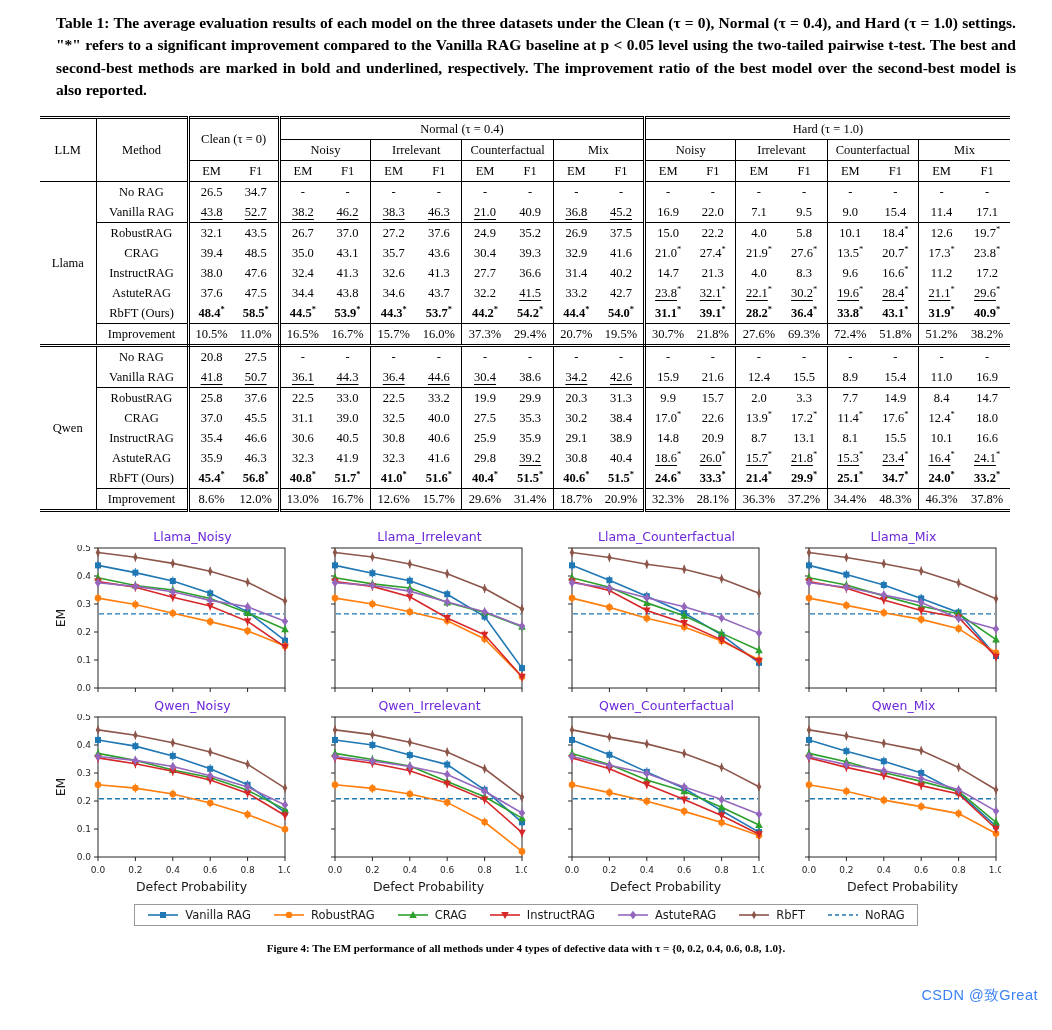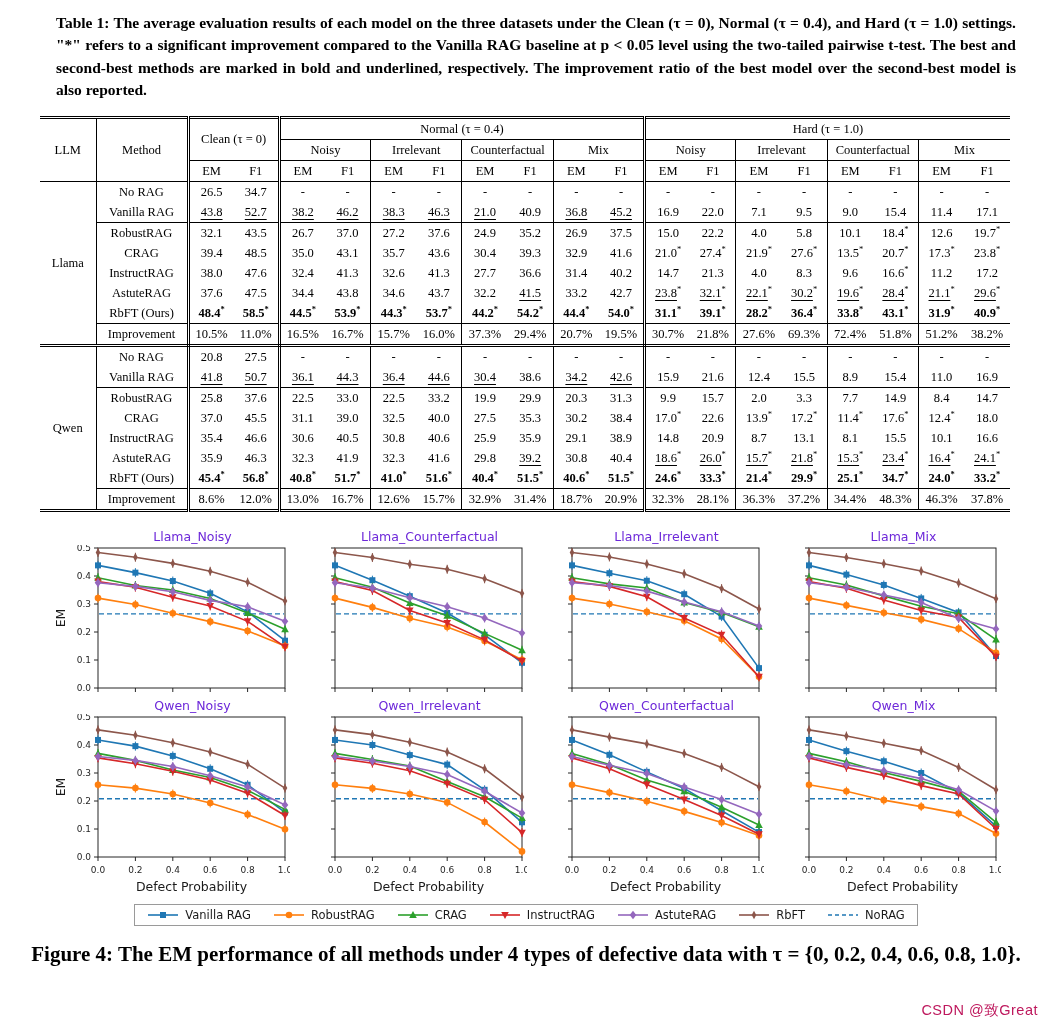--- a/index.html
+++ b/index.html
@@ -21,22 +21,22 @@
   sup{font-size:8.5px;line-height:0;}
   .figure{margin-top:16px;}
   .chart-grid{display:flex;flex-wrap:wrap;margin-left:53px;width:948px;}
   .chart-cell{width:237px;}
   .chart-title{font-family:"DejaVu Sans",sans-serif;font-size:12.5px;color:#6d28d9;text-align:center;
     padding-left:42px;height:17px;line-height:17px;}
   .chart-cell svg{display:block;}
   .legend{display:flex;justify-content:center;align-items:center;margin:8px auto 0 auto;border:1px solid #9a9a9a;
     width:fit-content;padding:3px 12px;gap:22px;font-family:"DejaVu Sans",sans-serif;font-size:11.5px;color:#1a1a1a;}
   .legend-item{display:flex;align-items:center;gap:6px;}
-  .fig-caption{text-align:center;font-weight:bold;font-size:21px;margin:16px 0 0 0;}
-  .watermark{position:absolute;right:14px;bottom:10px;color:#be185d;font-family:"Liberation Sans",sans-serif;
+  .fig-caption{text-align:center;font-weight:bold;font-size:11px;margin:16px 0 0 0;}
+  .watermark{position:absolute;right:14px;bottom:25px;color:#3b82f6;font-family:"Liberation Sans",sans-serif;
     font-size:14.5px;letter-spacing:.5px;}
 </style>
 </head>
 <body>
 
 <p class="caption">Table 1: The average evaluation results of each model on the three datasets under the Clean (τ = 0), Normal (τ = 0.4), and Hard (τ = 1.0) settings. "*" refers to a significant improvement compared to the Vanilla RAG baseline at p &lt; 0.05 level using the two-tailed pairwise t-test. The best and second-best methods are marked in bold and underlined, respectively. The improvement ratio of the best model over the second-best model is also reported.</p>
 
 <table class="results">
   <colgroup>
     <col style="width:56px">
@@ -418,21 +418,21 @@
         <td class="rb"><span class="bf">33.2<sup>*</sup></span></td>
       </tr>
       <tr>
         <td class="b-rd">Improvement</td>
         <td class="">8.6%</td>
         <td class="b-rd">12.0%</td>
         <td class="">13.0%</td>
         <td class="b-r">16.7%</td>
         <td class="">12.6%</td>
         <td class="b-r">15.7%</td>
-        <td class="">32.9%</td>
+        <td class="">29.6%</td>
         <td class="b-r">31.4%</td>
         <td class="">18.7%</td>
         <td class="b-rd">20.9%</td>
         <td class="">32.3%</td>
         <td class="b-r">28.1%</td>
         <td class="">36.3%</td>
         <td class="b-r">37.2%</td>
         <td class="">34.4%</td>
         <td class="b-r">48.3%</td>
         <td class="">46.3%</td>
@@ -541,20 +541,117 @@
           <polygon points="119.8,14.199999999999992 122.1,18.39999999999999 119.8,22.59999999999999 117.5,18.39999999999999" fill="#8c564b"></polygon>
           <line x1="157.2" y1="21.74000000000001" x2="157.2" y2="30.74000000000001" stroke="#8c564b" stroke-width="1"></line>
           <polygon points="157.2,22.04000000000001 159.5,26.24000000000001 157.2,30.44000000000001 154.89999999999998,26.24000000000001" fill="#8c564b"></polygon>
           <line x1="194.6" y1="32.66" x2="194.6" y2="41.66" stroke="#8c564b" stroke-width="1"></line>
           <polygon points="194.6,32.959999999999994 196.9,37.16 194.6,41.36 192.29999999999998,37.16" fill="#8c564b"></polygon>
           <line x1="232" y1="51.42" x2="232" y2="60.42" stroke="#8c564b" stroke-width="1"></line>
           <polygon points="232,51.72 234.3,55.92 232,60.120000000000005 229.7,55.92" fill="#8c564b"></polygon>
         </svg>
       </div>
       <div class="chart-cell">
+        <div class="chart-title">Llama_Irrelevant</div>
+        <svg width="237" height="152">
+          <rect x="45" y="3" width="187" height="140" fill="none" stroke="#262626" stroke-width="1"></rect>
+          <line x1="41" y1="143" x2="45" y2="143" stroke="#262626" stroke-width="1"></line>
+          <line x1="41" y1="115" x2="45" y2="115" stroke="#262626" stroke-width="1"></line>
+          <line x1="41" y1="87" x2="45" y2="87" stroke="#262626" stroke-width="1"></line>
+          <line x1="41" y1="59" x2="45" y2="59" stroke="#262626" stroke-width="1"></line>
+          <line x1="41" y1="31" x2="45" y2="31" stroke="#262626" stroke-width="1"></line>
+          <line x1="41" y1="3" x2="45" y2="3" stroke="#262626" stroke-width="1"></line>
+          <line x1="45" y1="143" x2="45" y2="147" stroke="#262626" stroke-width="1"></line>
+          <line x1="82.4" y1="143" x2="82.4" y2="147" stroke="#262626" stroke-width="1"></line>
+          <line x1="119.8" y1="143" x2="119.8" y2="147" stroke="#262626" stroke-width="1"></line>
+          <line x1="157.2" y1="143" x2="157.2" y2="147" stroke="#262626" stroke-width="1"></line>
+          <line x1="194.6" y1="143" x2="194.6" y2="147" stroke="#262626" stroke-width="1"></line>
+          <line x1="232" y1="143" x2="232" y2="147" stroke="#262626" stroke-width="1"></line>
+          <line x1="46" y1="68.8" x2="231" y2="68.8" stroke="#1f77b4" stroke-width="1.3" stroke-dasharray="5,3"></line>
+          <polyline points="45,20.36 82.4,28.200000000000003 119.8,35.75999999999999 157.2,49.19999999999999 194.6,71.6 232,123.12" fill="none" stroke="#1f77b4" stroke-width="1.6"></polyline>
+          <line x1="45" y1="15.86" x2="45" y2="24.86" stroke="#1f77b4" stroke-width="1"></line>
+          <rect x="42" y="17.36" width="6" height="6" fill="#1f77b4"></rect>
+          <line x1="82.4" y1="23.700000000000003" x2="82.4" y2="32.7" stroke="#1f77b4" stroke-width="1"></line>
+          <rect x="79.4" y="25.200000000000003" width="6" height="6" fill="#1f77b4"></rect>
+          <line x1="119.8" y1="31.25999999999999" x2="119.8" y2="40.25999999999999" stroke="#1f77b4" stroke-width="1"></line>
+          <rect x="116.8" y="32.75999999999999" width="6" height="6" fill="#1f77b4"></rect>
+          <line x1="157.2" y1="44.69999999999999" x2="157.2" y2="53.69999999999999" stroke="#1f77b4" stroke-width="1"></line>
+          <rect x="154.2" y="46.19999999999999" width="6" height="6" fill="#1f77b4"></rect>
+          <line x1="194.6" y1="67.1" x2="194.6" y2="76.1" stroke="#1f77b4" stroke-width="1"></line>
+          <rect x="191.6" y="68.6" width="6" height="6" fill="#1f77b4"></rect>
+          <line x1="232" y1="118.62" x2="232" y2="127.62" stroke="#1f77b4" stroke-width="1"></line>
+          <rect x="229" y="120.12" width="6" height="6" fill="#1f77b4"></rect>
+          <polyline points="45,53.120000000000005 82.4,59 119.8,66.83999999999999 157.2,75.8 194.6,94 232,131.8" fill="none" stroke="#ff7f0e" stroke-width="1.6"></polyline>
+          <line x1="45" y1="48.620000000000005" x2="45" y2="57.620000000000005" stroke="#ff7f0e" stroke-width="1"></line>
+          <circle cx="45" cy="53.120000000000005" r="3.3" fill="#ff7f0e"></circle>
+          <line x1="82.4" y1="54.5" x2="82.4" y2="63.5" stroke="#ff7f0e" stroke-width="1"></line>
+          <circle cx="82.4" cy="59" r="3.3" fill="#ff7f0e"></circle>
+          <line x1="119.8" y1="62.33999999999999" x2="119.8" y2="71.33999999999999" stroke="#ff7f0e" stroke-width="1"></line>
+          <circle cx="119.8" cy="66.83999999999999" r="3.3" fill="#ff7f0e"></circle>
+          <line x1="157.2" y1="71.3" x2="157.2" y2="80.3" stroke="#ff7f0e" stroke-width="1"></line>
+          <circle cx="157.2" cy="75.8" r="3.3" fill="#ff7f0e"></circle>
+          <line x1="194.6" y1="89.5" x2="194.6" y2="98.5" stroke="#ff7f0e" stroke-width="1"></line>
+          <circle cx="194.6" cy="94" r="3.3" fill="#ff7f0e"></circle>
+          <line x1="232" y1="127.30000000000001" x2="232" y2="136.3" stroke="#ff7f0e" stroke-width="1"></line>
+          <circle cx="232" cy="131.8" r="3.3" fill="#ff7f0e"></circle>
+          <polyline points="45,32.67999999999999 82.4,38.84 119.8,43.040000000000006 157.2,57.60000000000001 194.6,67.39999999999999 232,81.68" fill="none" stroke="#2ca02c" stroke-width="1.6"></polyline>
+          <line x1="45" y1="28.179999999999993" x2="45" y2="37.17999999999999" stroke="#2ca02c" stroke-width="1"></line>
+          <polygon points="45,28.679999999999993 41.2,35.67999999999999 48.8,35.67999999999999" fill="#2ca02c"></polygon>
+          <line x1="82.4" y1="34.34" x2="82.4" y2="43.34" stroke="#2ca02c" stroke-width="1"></line>
+          <polygon points="82.4,34.84 78.60000000000001,41.84 86.2,41.84" fill="#2ca02c"></polygon>
+          <line x1="119.8" y1="38.540000000000006" x2="119.8" y2="47.540000000000006" stroke="#2ca02c" stroke-width="1"></line>
+          <polygon points="119.8,39.040000000000006 116,46.040000000000006 123.6,46.040000000000006" fill="#2ca02c"></polygon>
+          <line x1="157.2" y1="53.10000000000001" x2="157.2" y2="62.10000000000001" stroke="#2ca02c" stroke-width="1"></line>
+          <polygon points="157.2,53.60000000000001 153.39999999999998,60.60000000000001 161,60.60000000000001" fill="#2ca02c"></polygon>
+          <line x1="194.6" y1="62.89999999999999" x2="194.6" y2="71.89999999999999" stroke="#2ca02c" stroke-width="1"></line>
+          <polygon points="194.6,63.39999999999999 190.79999999999998,70.39999999999999 198.4,70.39999999999999" fill="#2ca02c"></polygon>
+          <line x1="232" y1="77.18" x2="232" y2="86.18" stroke="#2ca02c" stroke-width="1"></line>
+          <polygon points="232,77.68 228.2,84.68 235.8,84.68" fill="#2ca02c"></polygon>
+          <polyline points="45,36.599999999999994 82.4,41.36 119.8,51.72 157.2,73 194.6,89.8 232,131.8" fill="none" stroke="#d62728" stroke-width="1.6"></polyline>
+          <line x1="45" y1="32.099999999999994" x2="45" y2="41.099999999999994" stroke="#d62728" stroke-width="1"></line>
+          <polygon points="45,40.599999999999994 41.2,33.599999999999994 48.8,33.599999999999994" fill="#d62728"></polygon>
+          <line x1="82.4" y1="36.86" x2="82.4" y2="45.86" stroke="#d62728" stroke-width="1"></line>
+          <polygon points="82.4,45.36 78.60000000000001,38.36 86.2,38.36" fill="#d62728"></polygon>
+          <line x1="119.8" y1="47.22" x2="119.8" y2="56.22" stroke="#d62728" stroke-width="1"></line>
+          <polygon points="119.8,55.72 116,48.72 123.6,48.72" fill="#d62728"></polygon>
+          <line x1="157.2" y1="68.5" x2="157.2" y2="77.5" stroke="#d62728" stroke-width="1"></line>
+          <polygon points="157.2,77 153.39999999999998,70 161,70" fill="#d62728"></polygon>
+          <line x1="194.6" y1="85.3" x2="194.6" y2="94.3" stroke="#d62728" stroke-width="1"></line>
+          <polygon points="194.6,93.8 190.79999999999998,86.8 198.4,86.8" fill="#d62728"></polygon>
+          <line x1="232" y1="127.30000000000001" x2="232" y2="136.3" stroke="#d62728" stroke-width="1"></line>
+          <polygon points="232,135.8 228.2,128.8 235.8,128.8" fill="#d62728"></polygon>
+          <polyline points="45,37.72 82.4,40.519999999999996 119.8,46.120000000000005 157.2,57.040000000000006 194.6,66.83999999999999 232,81.12" fill="none" stroke="#9467bd" stroke-width="1.6"></polyline>
+          <line x1="45" y1="33.22" x2="45" y2="42.22" stroke="#9467bd" stroke-width="1"></line>
+          <polygon points="45,33.519999999999996 48.3,37.72 45,41.92 41.7,37.72" fill="#9467bd"></polygon>
+          <line x1="82.4" y1="36.019999999999996" x2="82.4" y2="45.019999999999996" stroke="#9467bd" stroke-width="1"></line>
+          <polygon points="82.4,36.31999999999999 85.7,40.519999999999996 82.4,44.72 79.10000000000001,40.519999999999996" fill="#9467bd"></polygon>
+          <line x1="119.8" y1="41.620000000000005" x2="119.8" y2="50.620000000000005" stroke="#9467bd" stroke-width="1"></line>
+          <polygon points="119.8,41.92 123.1,46.120000000000005 119.8,50.32000000000001 116.5,46.120000000000005" fill="#9467bd"></polygon>
+          <line x1="157.2" y1="52.540000000000006" x2="157.2" y2="61.540000000000006" stroke="#9467bd" stroke-width="1"></line>
+          <polygon points="157.2,52.84 160.5,57.040000000000006 157.2,61.24000000000001 153.89999999999998,57.040000000000006" fill="#9467bd"></polygon>
+          <line x1="194.6" y1="62.33999999999999" x2="194.6" y2="71.33999999999999" stroke="#9467bd" stroke-width="1"></line>
+          <polygon points="194.6,62.639999999999986 197.9,66.83999999999999 194.6,71.03999999999999 191.29999999999998,66.83999999999999" fill="#9467bd"></polygon>
+          <line x1="232" y1="76.62" x2="232" y2="85.62" stroke="#9467bd" stroke-width="1"></line>
+          <polygon points="232,76.92 235.3,81.12 232,85.32000000000001 228.7,81.12" fill="#9467bd"></polygon>
+          <polyline points="45,7.480000000000018 82.4,11.95999999999998 119.8,18.959999999999994 157.2,28.760000000000005 194.6,43.60000000000001 232,64.04" fill="none" stroke="#8c564b" stroke-width="1.6"></polyline>
+          <line x1="45" y1="2.980000000000018" x2="45" y2="11.980000000000018" stroke="#8c564b" stroke-width="1"></line>
+          <polygon points="45,3.280000000000018 47.3,7.480000000000018 45,11.680000000000017 42.7,7.480000000000018" fill="#8c564b"></polygon>
+          <line x1="82.4" y1="7.4599999999999795" x2="82.4" y2="16.45999999999998" stroke="#8c564b" stroke-width="1"></line>
+          <polygon points="82.4,7.759999999999979 84.7,11.95999999999998 82.4,16.15999999999998 80.10000000000001,11.95999999999998" fill="#8c564b"></polygon>
+          <line x1="119.8" y1="14.459999999999994" x2="119.8" y2="23.459999999999994" stroke="#8c564b" stroke-width="1"></line>
+          <polygon points="119.8,14.759999999999994 122.1,18.959999999999994 119.8,23.159999999999993 117.5,18.959999999999994" fill="#8c564b"></polygon>
+          <line x1="157.2" y1="24.260000000000005" x2="157.2" y2="33.260000000000005" stroke="#8c564b" stroke-width="1"></line>
+          <polygon points="157.2,24.560000000000006 159.5,28.760000000000005 157.2,32.96000000000001 154.89999999999998,28.760000000000005" fill="#8c564b"></polygon>
+          <line x1="194.6" y1="39.10000000000001" x2="194.6" y2="48.10000000000001" stroke="#8c564b" stroke-width="1"></line>
+          <polygon points="194.6,39.400000000000006 196.9,43.60000000000001 194.6,47.80000000000001 192.29999999999998,43.60000000000001" fill="#8c564b"></polygon>
+          <line x1="232" y1="59.540000000000006" x2="232" y2="68.54" stroke="#8c564b" stroke-width="1"></line>
+          <polygon points="232,59.84 234.3,64.04 232,68.24000000000001 229.7,64.04" fill="#8c564b"></polygon>
+        </svg>
+      </div>
+      <div class="chart-cell">
         <div class="chart-title">Llama_Counterfactual</div>
         <svg width="237" height="152">
           <rect x="45" y="3" width="187" height="140" fill="none" stroke="#262626" stroke-width="1"></rect>
           <line x1="41" y1="143" x2="45" y2="143" stroke="#262626" stroke-width="1"></line>
           <line x1="41" y1="115" x2="45" y2="115" stroke="#262626" stroke-width="1"></line>
           <line x1="41" y1="87" x2="45" y2="87" stroke="#262626" stroke-width="1"></line>
           <line x1="41" y1="59" x2="45" y2="59" stroke="#262626" stroke-width="1"></line>
           <line x1="41" y1="31" x2="45" y2="31" stroke="#262626" stroke-width="1"></line>
           <line x1="41" y1="3" x2="45" y2="3" stroke="#262626" stroke-width="1"></line>
           <line x1="45" y1="143" x2="45" y2="147" stroke="#262626" stroke-width="1"></line>
@@ -635,117 +732,20 @@
           <line x1="82.4" y1="8.019999999999982" x2="82.4" y2="17.019999999999982" stroke="#8c564b" stroke-width="1"></line>
           <polygon points="82.4,8.319999999999983 84.7,12.519999999999982 82.4,16.71999999999998 80.10000000000001,12.519999999999982" fill="#8c564b"></polygon>
           <line x1="119.8" y1="14.739999999999995" x2="119.8" y2="23.739999999999995" stroke="#8c564b" stroke-width="1"></line>
           <polygon points="119.8,15.039999999999996 122.1,19.239999999999995 119.8,23.439999999999994 117.5,19.239999999999995" fill="#8c564b"></polygon>
           <line x1="157.2" y1="19.78" x2="157.2" y2="28.78" stroke="#8c564b" stroke-width="1"></line>
           <polygon points="157.2,20.080000000000002 159.5,24.28 157.2,28.48 154.89999999999998,24.28" fill="#8c564b"></polygon>
           <line x1="194.6" y1="29.299999999999997" x2="194.6" y2="38.3" stroke="#8c564b" stroke-width="1"></line>
           <polygon points="194.6,29.599999999999998 196.9,33.8 194.6,38 192.29999999999998,33.8" fill="#8c564b"></polygon>
           <line x1="232" y1="43.86" x2="232" y2="52.86" stroke="#8c564b" stroke-width="1"></line>
           <polygon points="232,44.16 234.3,48.36 232,52.56 229.7,48.36" fill="#8c564b"></polygon>
-        </svg>
-      </div>
-      <div class="chart-cell">
-        <div class="chart-title">Llama_Irrelevant</div>
-        <svg width="237" height="152">
-          <rect x="45" y="3" width="187" height="140" fill="none" stroke="#262626" stroke-width="1"></rect>
-          <line x1="41" y1="143" x2="45" y2="143" stroke="#262626" stroke-width="1"></line>
-          <line x1="41" y1="115" x2="45" y2="115" stroke="#262626" stroke-width="1"></line>
-          <line x1="41" y1="87" x2="45" y2="87" stroke="#262626" stroke-width="1"></line>
-          <line x1="41" y1="59" x2="45" y2="59" stroke="#262626" stroke-width="1"></line>
-          <line x1="41" y1="31" x2="45" y2="31" stroke="#262626" stroke-width="1"></line>
-          <line x1="41" y1="3" x2="45" y2="3" stroke="#262626" stroke-width="1"></line>
-          <line x1="45" y1="143" x2="45" y2="147" stroke="#262626" stroke-width="1"></line>
-          <line x1="82.4" y1="143" x2="82.4" y2="147" stroke="#262626" stroke-width="1"></line>
-          <line x1="119.8" y1="143" x2="119.8" y2="147" stroke="#262626" stroke-width="1"></line>
-          <line x1="157.2" y1="143" x2="157.2" y2="147" stroke="#262626" stroke-width="1"></line>
-          <line x1="194.6" y1="143" x2="194.6" y2="147" stroke="#262626" stroke-width="1"></line>
-          <line x1="232" y1="143" x2="232" y2="147" stroke="#262626" stroke-width="1"></line>
-          <line x1="46" y1="68.8" x2="231" y2="68.8" stroke="#1f77b4" stroke-width="1.3" stroke-dasharray="5,3"></line>
-          <polyline points="45,20.36 82.4,28.200000000000003 119.8,35.75999999999999 157.2,49.19999999999999 194.6,71.6 232,123.12" fill="none" stroke="#1f77b4" stroke-width="1.6"></polyline>
-          <line x1="45" y1="15.86" x2="45" y2="24.86" stroke="#1f77b4" stroke-width="1"></line>
-          <rect x="42" y="17.36" width="6" height="6" fill="#1f77b4"></rect>
-          <line x1="82.4" y1="23.700000000000003" x2="82.4" y2="32.7" stroke="#1f77b4" stroke-width="1"></line>
-          <rect x="79.4" y="25.200000000000003" width="6" height="6" fill="#1f77b4"></rect>
-          <line x1="119.8" y1="31.25999999999999" x2="119.8" y2="40.25999999999999" stroke="#1f77b4" stroke-width="1"></line>
-          <rect x="116.8" y="32.75999999999999" width="6" height="6" fill="#1f77b4"></rect>
-          <line x1="157.2" y1="44.69999999999999" x2="157.2" y2="53.69999999999999" stroke="#1f77b4" stroke-width="1"></line>
-          <rect x="154.2" y="46.19999999999999" width="6" height="6" fill="#1f77b4"></rect>
-          <line x1="194.6" y1="67.1" x2="194.6" y2="76.1" stroke="#1f77b4" stroke-width="1"></line>
-          <rect x="191.6" y="68.6" width="6" height="6" fill="#1f77b4"></rect>
-          <line x1="232" y1="118.62" x2="232" y2="127.62" stroke="#1f77b4" stroke-width="1"></line>
-          <rect x="229" y="120.12" width="6" height="6" fill="#1f77b4"></rect>
-          <polyline points="45,53.120000000000005 82.4,59 119.8,66.83999999999999 157.2,75.8 194.6,94 232,131.8" fill="none" stroke="#ff7f0e" stroke-width="1.6"></polyline>
-          <line x1="45" y1="48.620000000000005" x2="45" y2="57.620000000000005" stroke="#ff7f0e" stroke-width="1"></line>
-          <circle cx="45" cy="53.120000000000005" r="3.3" fill="#ff7f0e"></circle>
-          <line x1="82.4" y1="54.5" x2="82.4" y2="63.5" stroke="#ff7f0e" stroke-width="1"></line>
-          <circle cx="82.4" cy="59" r="3.3" fill="#ff7f0e"></circle>
-          <line x1="119.8" y1="62.33999999999999" x2="119.8" y2="71.33999999999999" stroke="#ff7f0e" stroke-width="1"></line>
-          <circle cx="119.8" cy="66.83999999999999" r="3.3" fill="#ff7f0e"></circle>
-          <line x1="157.2" y1="71.3" x2="157.2" y2="80.3" stroke="#ff7f0e" stroke-width="1"></line>
-          <circle cx="157.2" cy="75.8" r="3.3" fill="#ff7f0e"></circle>
-          <line x1="194.6" y1="89.5" x2="194.6" y2="98.5" stroke="#ff7f0e" stroke-width="1"></line>
-          <circle cx="194.6" cy="94" r="3.3" fill="#ff7f0e"></circle>
-          <line x1="232" y1="127.30000000000001" x2="232" y2="136.3" stroke="#ff7f0e" stroke-width="1"></line>
-          <circle cx="232" cy="131.8" r="3.3" fill="#ff7f0e"></circle>
-          <polyline points="45,32.67999999999999 82.4,38.84 119.8,43.040000000000006 157.2,57.60000000000001 194.6,67.39999999999999 232,81.68" fill="none" stroke="#2ca02c" stroke-width="1.6"></polyline>
-          <line x1="45" y1="28.179999999999993" x2="45" y2="37.17999999999999" stroke="#2ca02c" stroke-width="1"></line>
-          <polygon points="45,28.679999999999993 41.2,35.67999999999999 48.8,35.67999999999999" fill="#2ca02c"></polygon>
-          <line x1="82.4" y1="34.34" x2="82.4" y2="43.34" stroke="#2ca02c" stroke-width="1"></line>
-          <polygon points="82.4,34.84 78.60000000000001,41.84 86.2,41.84" fill="#2ca02c"></polygon>
-          <line x1="119.8" y1="38.540000000000006" x2="119.8" y2="47.540000000000006" stroke="#2ca02c" stroke-width="1"></line>
-          <polygon points="119.8,39.040000000000006 116,46.040000000000006 123.6,46.040000000000006" fill="#2ca02c"></polygon>
-          <line x1="157.2" y1="53.10000000000001" x2="157.2" y2="62.10000000000001" stroke="#2ca02c" stroke-width="1"></line>
-          <polygon points="157.2,53.60000000000001 153.39999999999998,60.60000000000001 161,60.60000000000001" fill="#2ca02c"></polygon>
-          <line x1="194.6" y1="62.89999999999999" x2="194.6" y2="71.89999999999999" stroke="#2ca02c" stroke-width="1"></line>
-          <polygon points="194.6,63.39999999999999 190.79999999999998,70.39999999999999 198.4,70.39999999999999" fill="#2ca02c"></polygon>
-          <line x1="232" y1="77.18" x2="232" y2="86.18" stroke="#2ca02c" stroke-width="1"></line>
-          <polygon points="232,77.68 228.2,84.68 235.8,84.68" fill="#2ca02c"></polygon>
-          <polyline points="45,36.599999999999994 82.4,41.36 119.8,51.72 157.2,73 194.6,89.8 232,131.8" fill="none" stroke="#d62728" stroke-width="1.6"></polyline>
-          <line x1="45" y1="32.099999999999994" x2="45" y2="41.099999999999994" stroke="#d62728" stroke-width="1"></line>
-          <polygon points="45,40.599999999999994 41.2,33.599999999999994 48.8,33.599999999999994" fill="#d62728"></polygon>
-          <line x1="82.4" y1="36.86" x2="82.4" y2="45.86" stroke="#d62728" stroke-width="1"></line>
-          <polygon points="82.4,45.36 78.60000000000001,38.36 86.2,38.36" fill="#d62728"></polygon>
-          <line x1="119.8" y1="47.22" x2="119.8" y2="56.22" stroke="#d62728" stroke-width="1"></line>
-          <polygon points="119.8,55.72 116,48.72 123.6,48.72" fill="#d62728"></polygon>
-          <line x1="157.2" y1="68.5" x2="157.2" y2="77.5" stroke="#d62728" stroke-width="1"></line>
-          <polygon points="157.2,77 153.39999999999998,70 161,70" fill="#d62728"></polygon>
-          <line x1="194.6" y1="85.3" x2="194.6" y2="94.3" stroke="#d62728" stroke-width="1"></line>
-          <polygon points="194.6,93.8 190.79999999999998,86.8 198.4,86.8" fill="#d62728"></polygon>
-          <line x1="232" y1="127.30000000000001" x2="232" y2="136.3" stroke="#d62728" stroke-width="1"></line>
-          <polygon points="232,135.8 228.2,128.8 235.8,128.8" fill="#d62728"></polygon>
-          <polyline points="45,37.72 82.4,40.519999999999996 119.8,46.120000000000005 157.2,57.040000000000006 194.6,66.83999999999999 232,81.12" fill="none" stroke="#9467bd" stroke-width="1.6"></polyline>
-          <line x1="45" y1="33.22" x2="45" y2="42.22" stroke="#9467bd" stroke-width="1"></line>
-          <polygon points="45,33.519999999999996 48.3,37.72 45,41.92 41.7,37.72" fill="#9467bd"></polygon>
-          <line x1="82.4" y1="36.019999999999996" x2="82.4" y2="45.019999999999996" stroke="#9467bd" stroke-width="1"></line>
-          <polygon points="82.4,36.31999999999999 85.7,40.519999999999996 82.4,44.72 79.10000000000001,40.519999999999996" fill="#9467bd"></polygon>
-          <line x1="119.8" y1="41.620000000000005" x2="119.8" y2="50.620000000000005" stroke="#9467bd" stroke-width="1"></line>
-          <polygon points="119.8,41.92 123.1,46.120000000000005 119.8,50.32000000000001 116.5,46.120000000000005" fill="#9467bd"></polygon>
-          <line x1="157.2" y1="52.540000000000006" x2="157.2" y2="61.540000000000006" stroke="#9467bd" stroke-width="1"></line>
-          <polygon points="157.2,52.84 160.5,57.040000000000006 157.2,61.24000000000001 153.89999999999998,57.040000000000006" fill="#9467bd"></polygon>
-          <line x1="194.6" y1="62.33999999999999" x2="194.6" y2="71.33999999999999" stroke="#9467bd" stroke-width="1"></line>
-          <polygon points="194.6,62.639999999999986 197.9,66.83999999999999 194.6,71.03999999999999 191.29999999999998,66.83999999999999" fill="#9467bd"></polygon>
-          <line x1="232" y1="76.62" x2="232" y2="85.62" stroke="#9467bd" stroke-width="1"></line>
-          <polygon points="232,76.92 235.3,81.12 232,85.32000000000001 228.7,81.12" fill="#9467bd"></polygon>
-          <polyline points="45,7.480000000000018 82.4,11.95999999999998 119.8,18.959999999999994 157.2,28.760000000000005 194.6,43.60000000000001 232,64.04" fill="none" stroke="#8c564b" stroke-width="1.6"></polyline>
-          <line x1="45" y1="2.980000000000018" x2="45" y2="11.980000000000018" stroke="#8c564b" stroke-width="1"></line>
-          <polygon points="45,3.280000000000018 47.3,7.480000000000018 45,11.680000000000017 42.7,7.480000000000018" fill="#8c564b"></polygon>
-          <line x1="82.4" y1="7.4599999999999795" x2="82.4" y2="16.45999999999998" stroke="#8c564b" stroke-width="1"></line>
-          <polygon points="82.4,7.759999999999979 84.7,11.95999999999998 82.4,16.15999999999998 80.10000000000001,11.95999999999998" fill="#8c564b"></polygon>
-          <line x1="119.8" y1="14.459999999999994" x2="119.8" y2="23.459999999999994" stroke="#8c564b" stroke-width="1"></line>
-          <polygon points="119.8,14.759999999999994 122.1,18.959999999999994 119.8,23.159999999999993 117.5,18.959999999999994" fill="#8c564b"></polygon>
-          <line x1="157.2" y1="24.260000000000005" x2="157.2" y2="33.260000000000005" stroke="#8c564b" stroke-width="1"></line>
-          <polygon points="157.2,24.560000000000006 159.5,28.760000000000005 157.2,32.96000000000001 154.89999999999998,28.760000000000005" fill="#8c564b"></polygon>
-          <line x1="194.6" y1="39.10000000000001" x2="194.6" y2="48.10000000000001" stroke="#8c564b" stroke-width="1"></line>
-          <polygon points="194.6,39.400000000000006 196.9,43.60000000000001 194.6,47.80000000000001 192.29999999999998,43.60000000000001" fill="#8c564b"></polygon>
-          <line x1="232" y1="59.540000000000006" x2="232" y2="68.54" stroke="#8c564b" stroke-width="1"></line>
-          <polygon points="232,59.84 234.3,64.04 232,68.24000000000001 229.7,64.04" fill="#8c564b"></polygon>
         </svg>
       </div>
       <div class="chart-cell">
         <div class="chart-title">Llama_Mix</div>
         <svg width="237" height="152">
           <rect x="45" y="3" width="187" height="140" fill="none" stroke="#262626" stroke-width="1"></rect>
           <line x1="41" y1="143" x2="45" y2="143" stroke="#262626" stroke-width="1"></line>
           <line x1="41" y1="115" x2="45" y2="115" stroke="#262626" stroke-width="1"></line>
           <line x1="41" y1="87" x2="45" y2="87" stroke="#262626" stroke-width="1"></line>
           <line x1="41" y1="59" x2="45" y2="59" stroke="#262626" stroke-width="1"></line>

